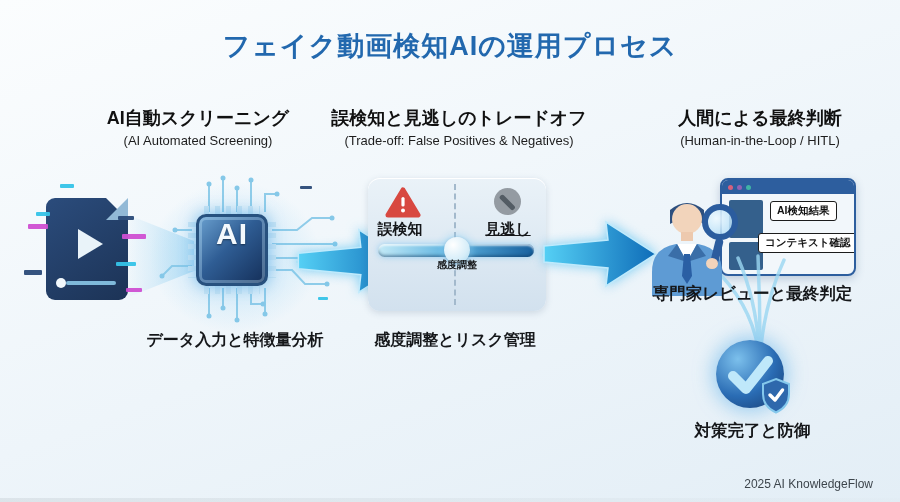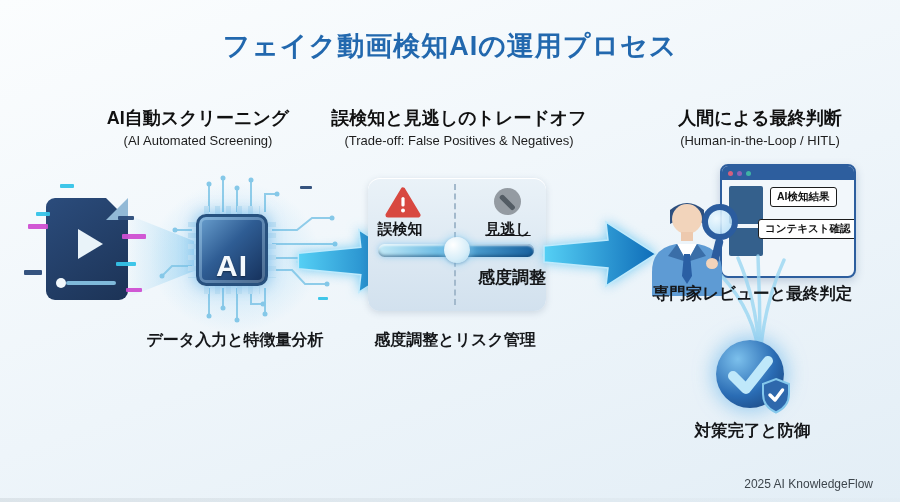--- a/index.html
+++ b/index.html
@@ -24,43 +24,43 @@
   .vfile .bar{position:absolute;left:20px;bottom:15px;width:50px;height:4px;border-radius:2px;background:#7fb9da;}
   .vfile .dot{position:absolute;left:10px;bottom:12px;width:10px;height:10px;border-radius:50%;background:#f2f8fc;}
   .glitch{height:5px;border-radius:1px;opacity:.95;}
   
   .chip-glow{left:150px;top:182px;width:170px;height:150px;background:radial-gradient(closest-side,rgba(150,212,246,.55),rgba(150,212,246,0));}
   .stream{left:126px;top:214px;width:68px;height:84px;background:linear-gradient(90deg,rgba(140,205,240,0),rgba(140,205,240,.55));
     clip-path:polygon(0 0,100% 32%,100% 68%,0 100%);}
   .chip{left:196px;top:214px;width:72px;height:72px;border-radius:10px;border:3px solid #27517f;box-sizing:border-box;
     background:linear-gradient(135deg,#6aa0cf 0%,#2f5d94 45%,#142f59 100%);
     box-shadow:0 0 16px rgba(90,170,230,.75),inset 0 0 0 3px rgba(190,225,250,.35);
-    display:flex;align-items:flex-end;justify-content:center;}
+    display:flex;align-items:flex-start;justify-content:center;}
   .chip .lbl{font-size:30px;font-weight:bold;color:#f4f9fd;letter-spacing:1px;text-shadow:0 1px 2px rgba(0,0,0,.45);}
   .pins-h{height:8px;background:repeating-linear-gradient(90deg,#c7e4f4 0 5px,transparent 5px 11px);}
   .pins-v{width:8px;background:repeating-linear-gradient(180deg,#c7e4f4 0 5px,transparent 5px 11px);}
   
   .flow-arrow{filter:drop-shadow(0 0 6px rgba(80,190,240,.7));}
   
   .card{left:368px;top:178px;width:178px;height:133px;border-radius:12px;
     background:linear-gradient(180deg,#eaf2f8 0%,#d2e1ee 100%);
     box-shadow:0 2px 7px rgba(60,90,120,.18),inset 0 1px 0 #fff;}
   .card .dash{position:absolute;left:86px;top:6px;bottom:6px;border-left:2px dashed #a3b9cc;}
   .card .side-label{position:absolute;top:42px;width:64px;text-align:center;font-size:15px;font-weight:bold;color:#15171a;}
   .noentry{position:absolute;left:126px;top:10px;width:27px;height:27px;border-radius:50%;background:#949ba2;overflow:hidden;}
   .noentry .slash{position:absolute;left:4px;top:11.5px;width:19px;height:4.5px;border-radius:2px;background:#535c64;transform:rotate(45deg);}
   .track{position:absolute;left:10px;top:66px;width:156px;height:13px;border-radius:7px;
     background:linear-gradient(90deg,#c3eaf7,#5fb4e0 45%,#17609f);
     box-shadow:inset 0 2px 2px rgba(255,255,255,.65),inset 0 -2px 3px rgba(10,50,90,.45),0 0 6px rgba(120,195,240,.7);}
   .knob{position:absolute;left:76px;top:59px;width:26px;height:26px;border-radius:50%;
     background:radial-gradient(circle at 35% 30%,#ffffff,#d7eef9 60%,#a9d8ef);
     box-shadow:0 0 10px rgba(140,210,245,.95),0 1px 3px rgba(30,70,110,.4);}
-  .slider-label{position:absolute;left:0;top:88px;width:178px;text-align:right;font-size:17px;font-weight:bold;}
-  
-  .browser{left:720px;top:164px;width:136px;height:114px;border:2px solid #2d5e9e;border-radius:8px;background:#f2f7fb;
+  .slider-label{position:absolute;left:0;top:80px;width:178px;text-align:center;font-size:10px;font-weight:bold;}
+  
+  .browser{left:720px;top:178px;width:136px;height:98px;border:2px solid #2d5e9e;border-radius:8px;background:#f2f7fb;
     box-sizing:border-box;overflow:hidden;box-shadow:0 3px 8px rgba(50,85,130,.25);}
   .browser .tbar{position:absolute;left:0;top:0;right:0;height:14px;background:#2d5e9e;}
   .browser .bdot{position:absolute;top:4.5px;width:5px;height:5px;border-radius:50%;}
   .browser .block{position:absolute;background:#34608c;border-radius:2px;}
   .badge{position:absolute;background:#fff;border:1.5px solid #1c1c1c;border-radius:3px;
     font-size:10.5px;font-weight:bold;padding:2px 6px;white-space:nowrap;color:#111;}
   .ring{left:702px;top:204px;width:36px;height:36px;border:6px solid #2b5c9e;border-radius:50%;box-sizing:border-box;
     background:radial-gradient(circle at 35% 35%,rgba(238,249,255,.95),rgba(165,215,245,.8));}
   .handle{left:713px;top:238px;width:8px;height:26px;background:#2b5c9e;border-radius:4px;transform:rotate(14deg);}
   .hand{left:706px;top:258px;width:12px;height:11px;border-radius:50%;background:#f2d4bb;}

